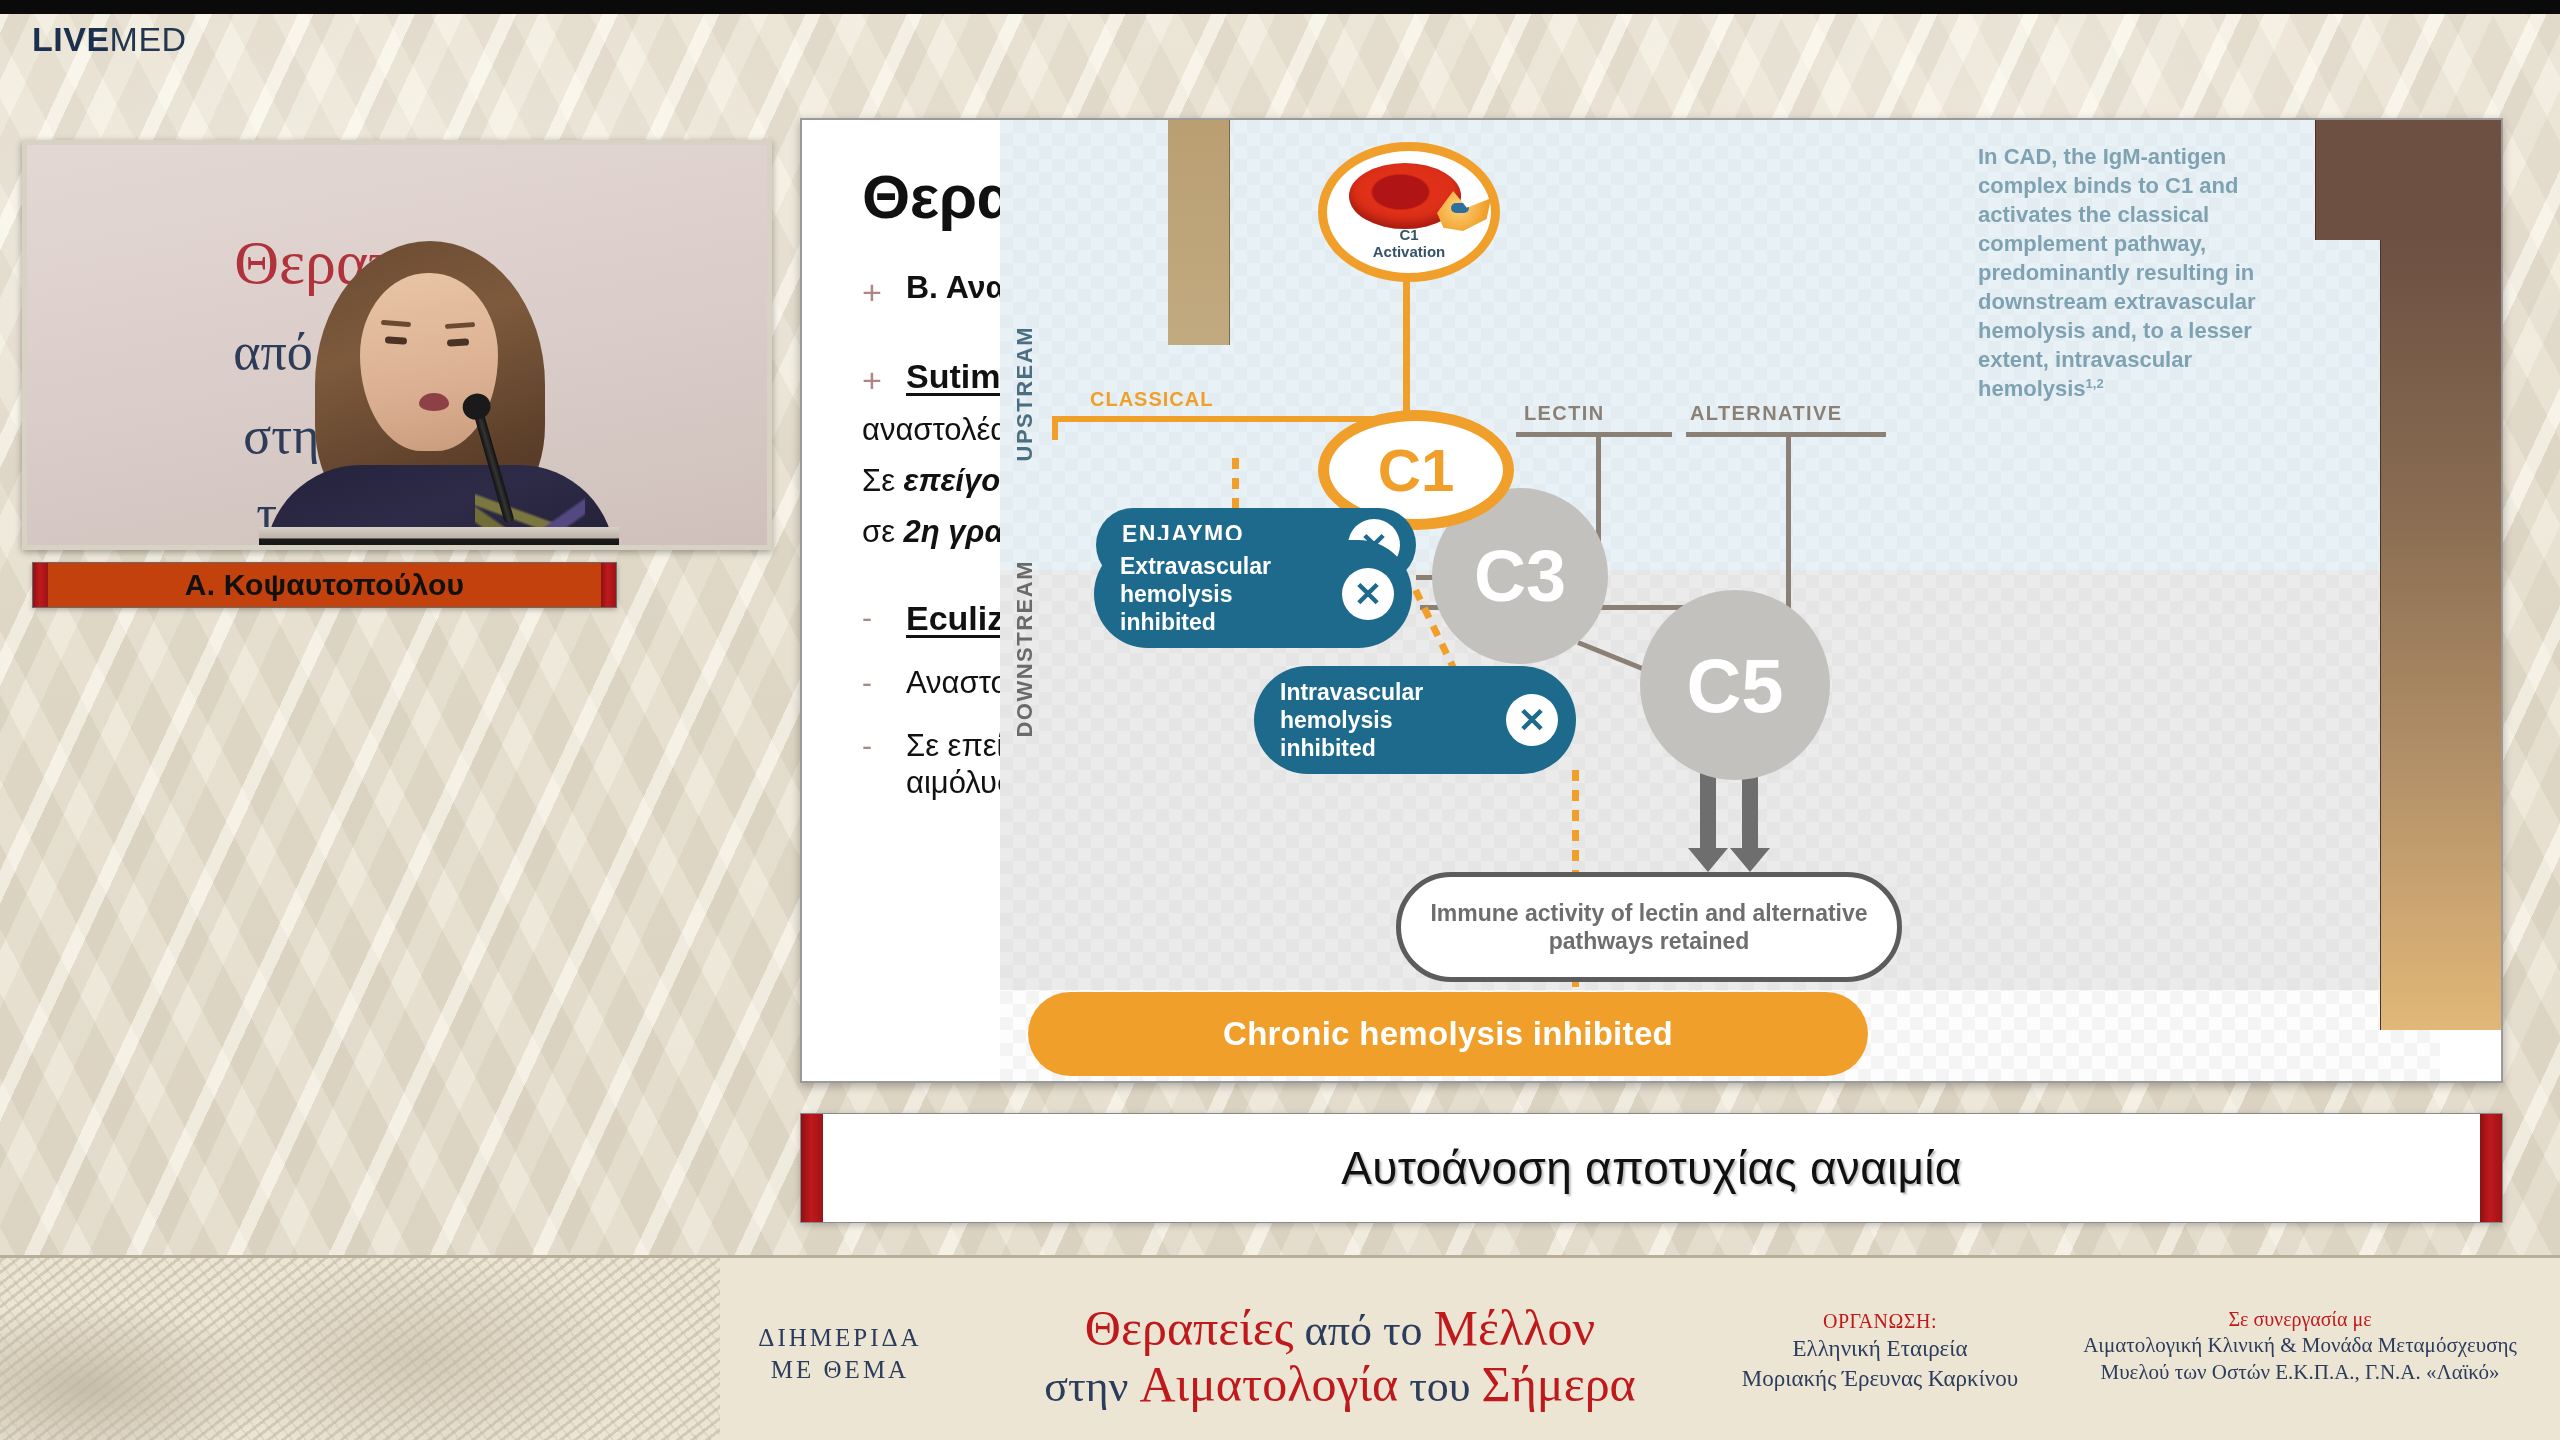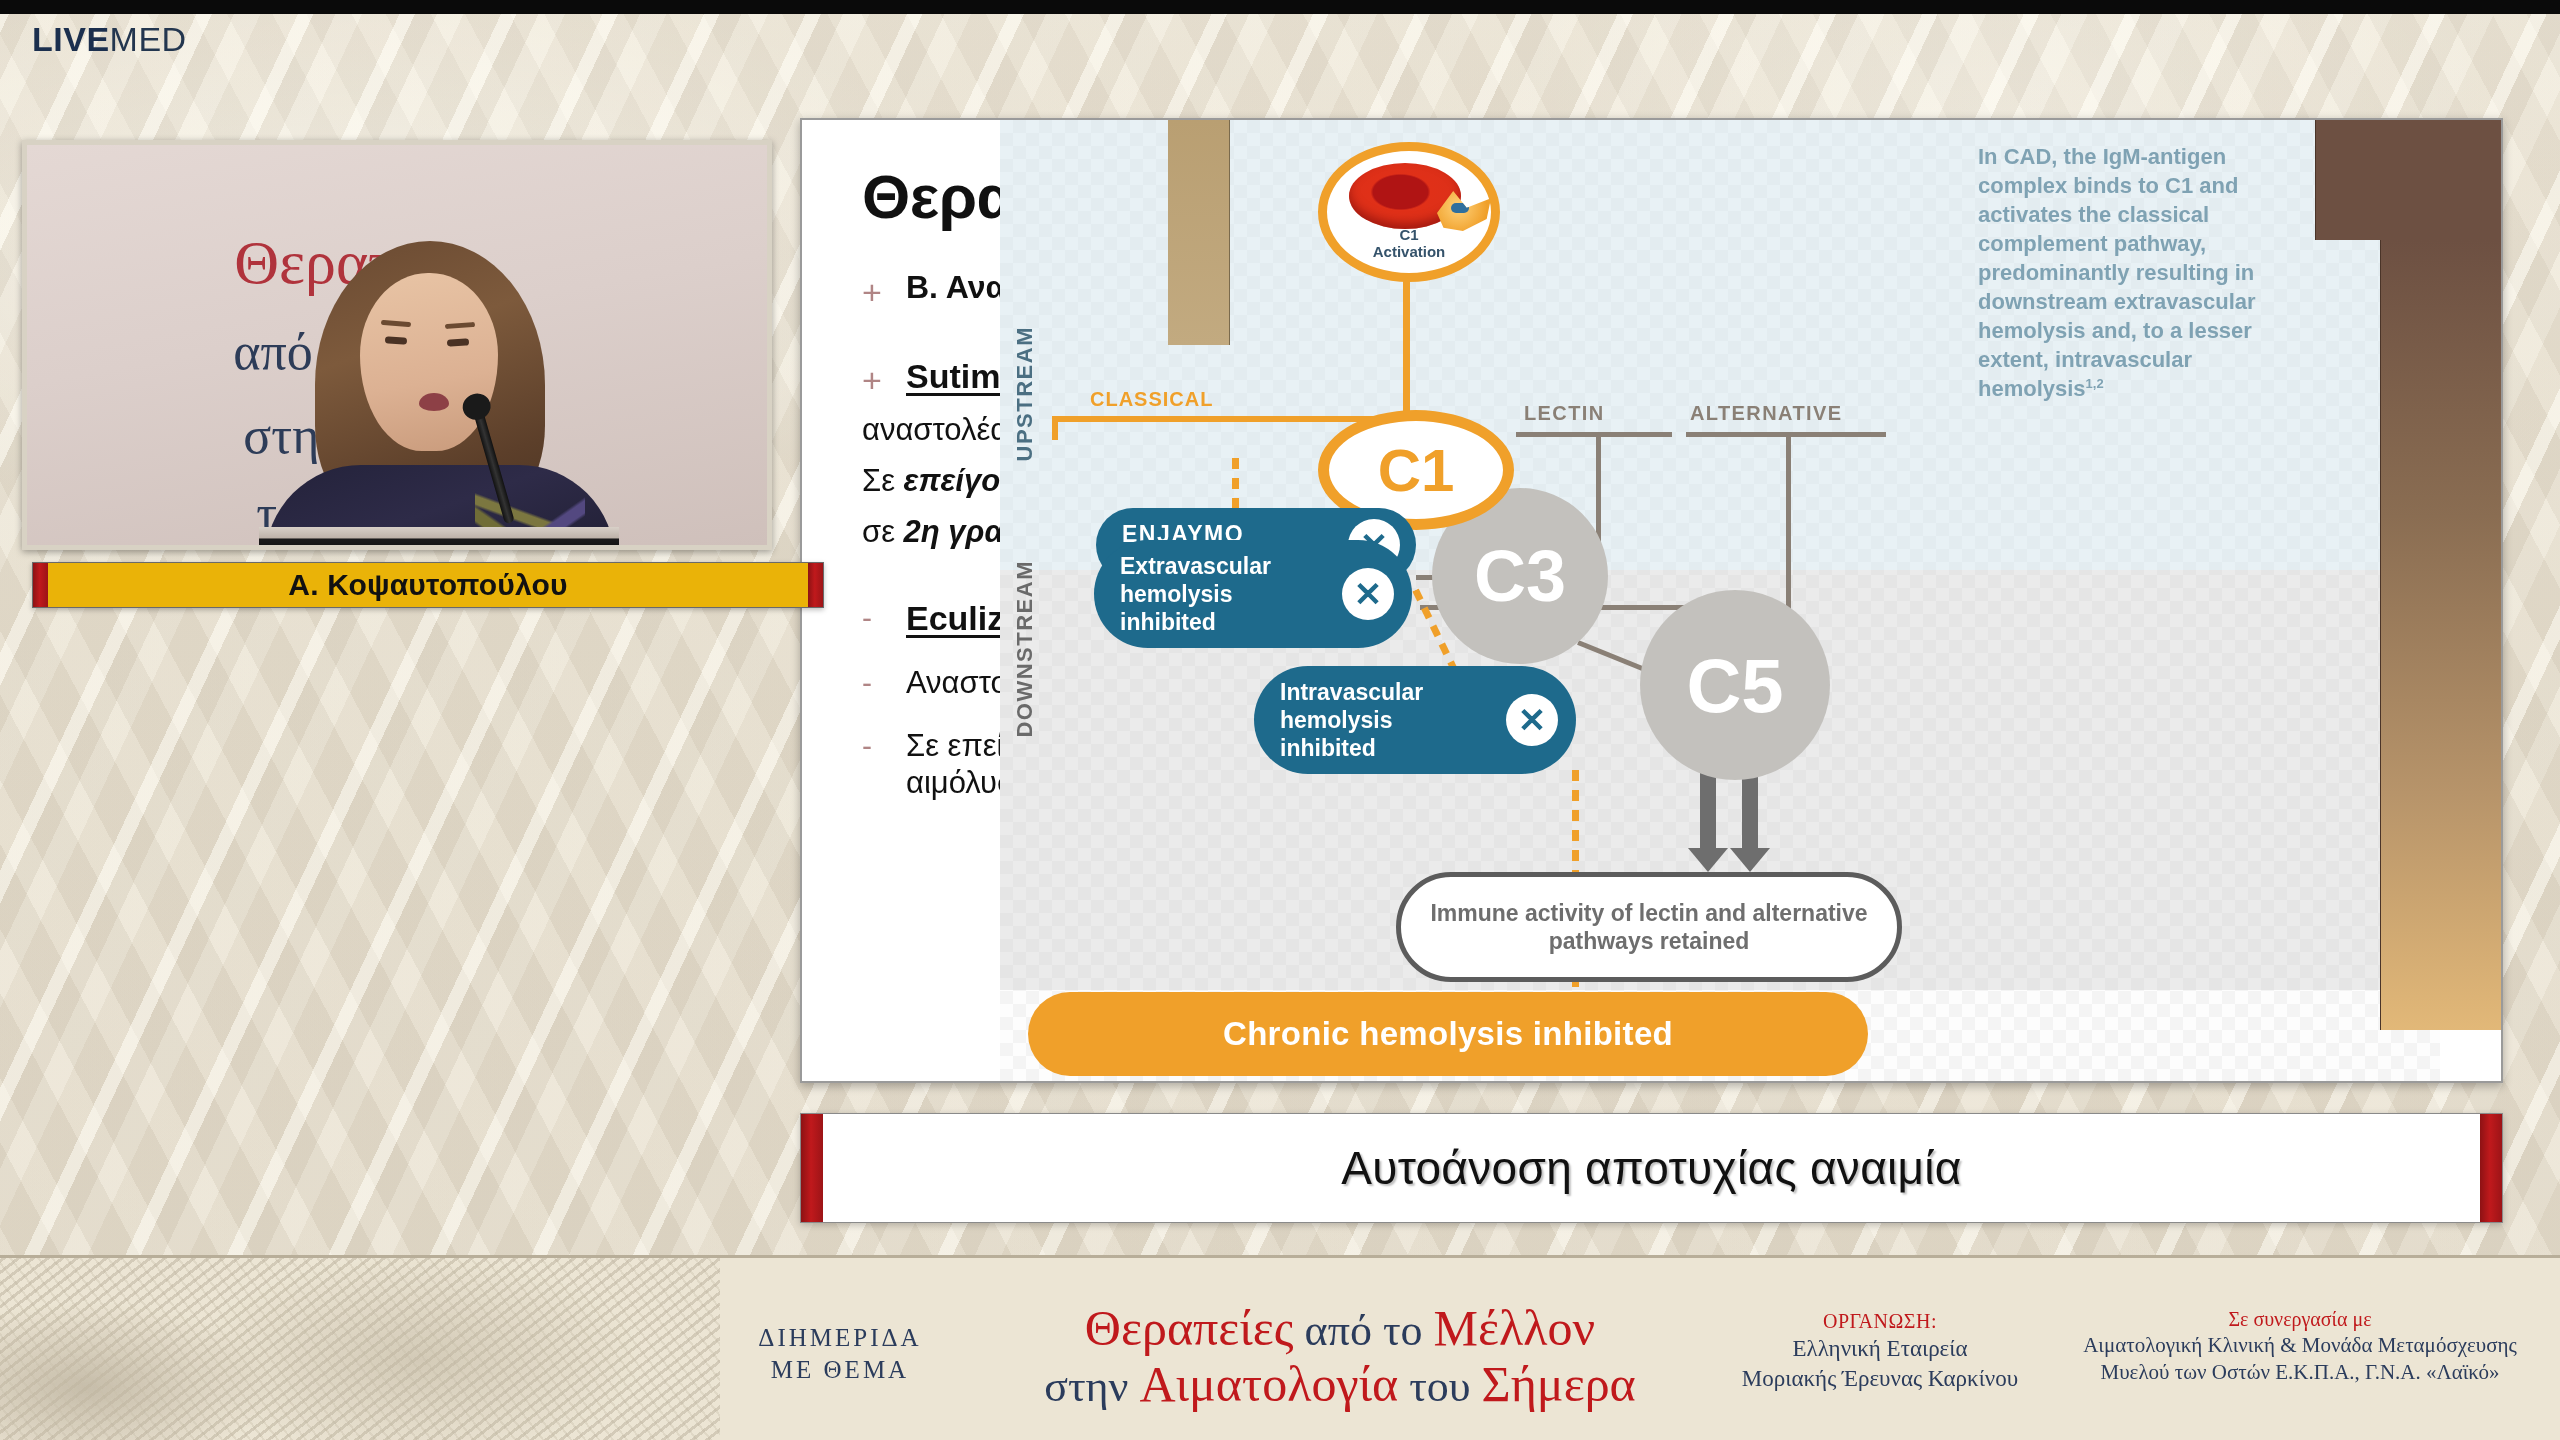--- a/index.html
+++ b/index.html
@@ -105,22 +105,22 @@
   }
   .sp-mic::before { content:""; position:absolute; left:-9px; top:-14px; width:28px; height:26px;
     background:#1a1a1a; border-radius:50%; }
   .sp-podium {
     position:absolute; left: 232px; top: 382px; width: 360px; height: 28px;
     background: linear-gradient(180deg,#d8d0c8 0%,#bdb2a8 40%,#1b1b1b 42%,#0e0e0e 100%);
   }
 
   
   #namebar {
-    position: absolute; left: 32px; top: 562px; width: 792px; height: 46px;
-    background: #eab308; border: 1px solid #6a6a6a; z-index: 26;
+    position: absolute; left: 32px; top: 562px; width: 585px; height: 46px;
+    background: #c2410c; border: 1px solid #6a6a6a; z-index: 26;
     display: flex; align-items: center; justify-content: center;
     box-shadow: 0 2px 5px rgba(0,0,0,.25);
   }
   #namebar .redcap { position:absolute; top:0; bottom:0; width: 15px;
     background: linear-gradient(90deg,#8d1214,#c0191c 45%,#9c1417); }
   #namebar .redcap.l { left: 0; }
   #namebar .redcap.r { right: 0; }
   #namebar .nm { font-size: 30px; font-weight: 700; color: #111; letter-spacing: .2px; }
 
   

